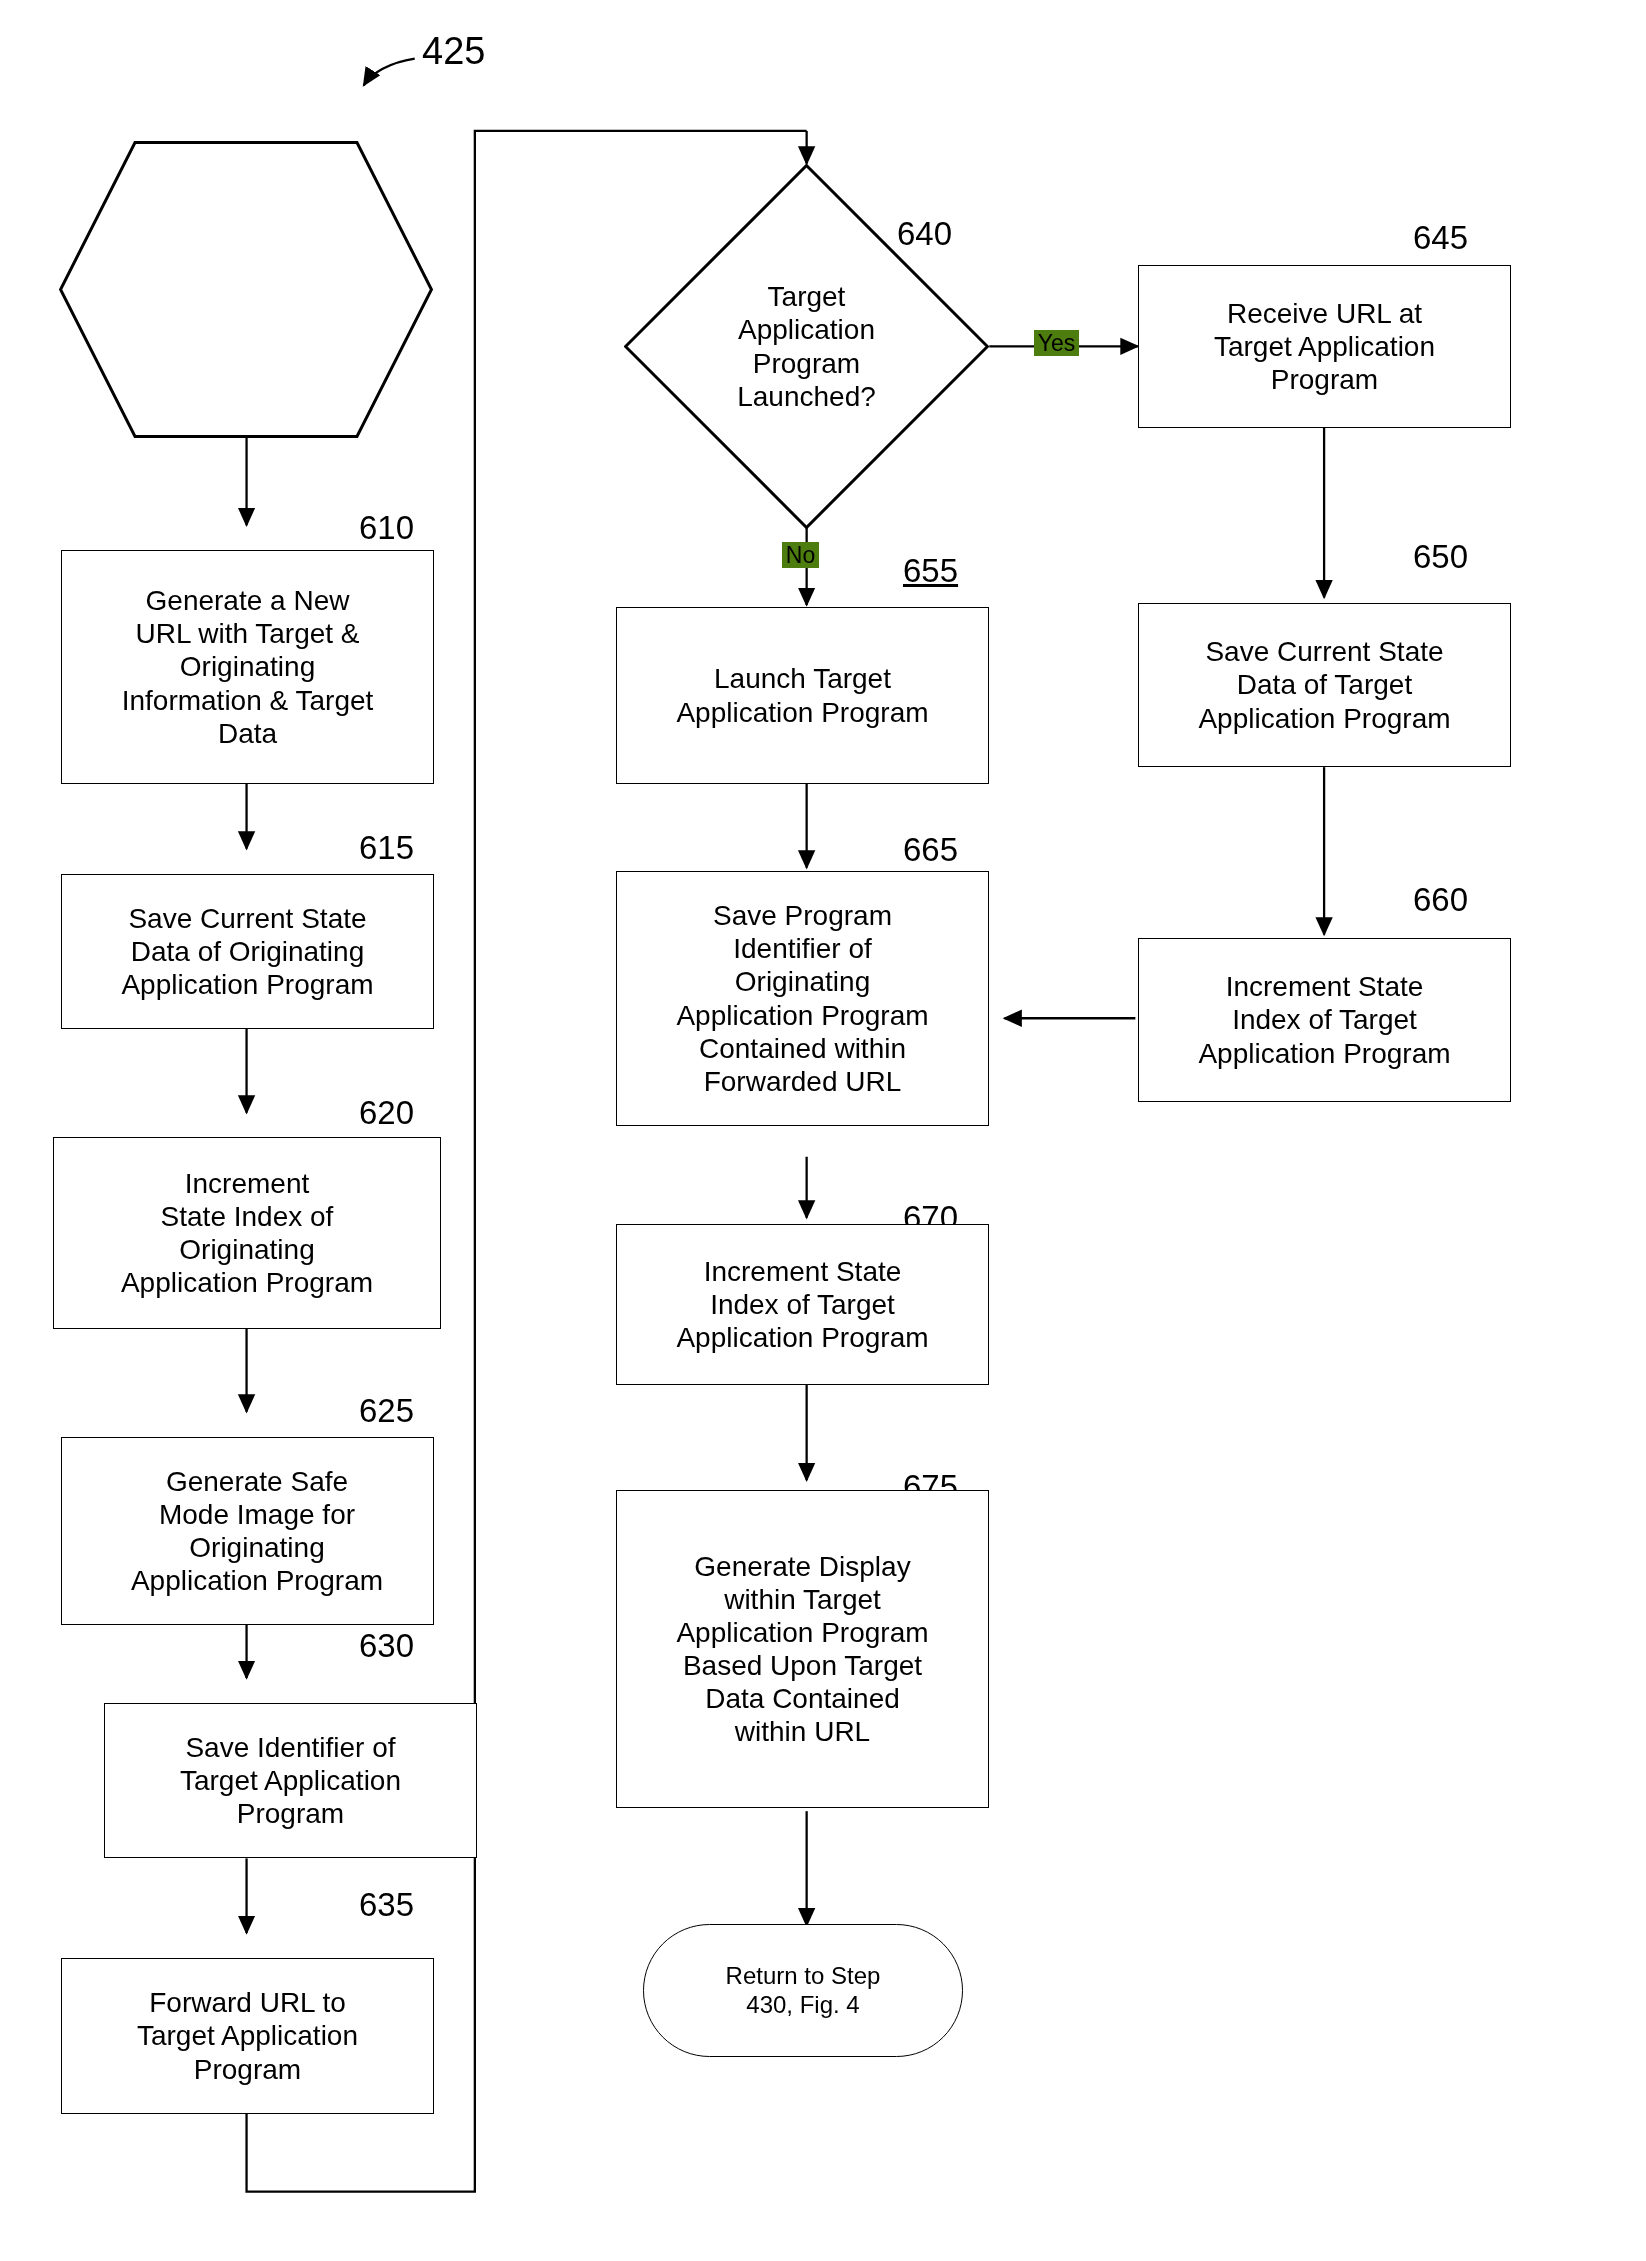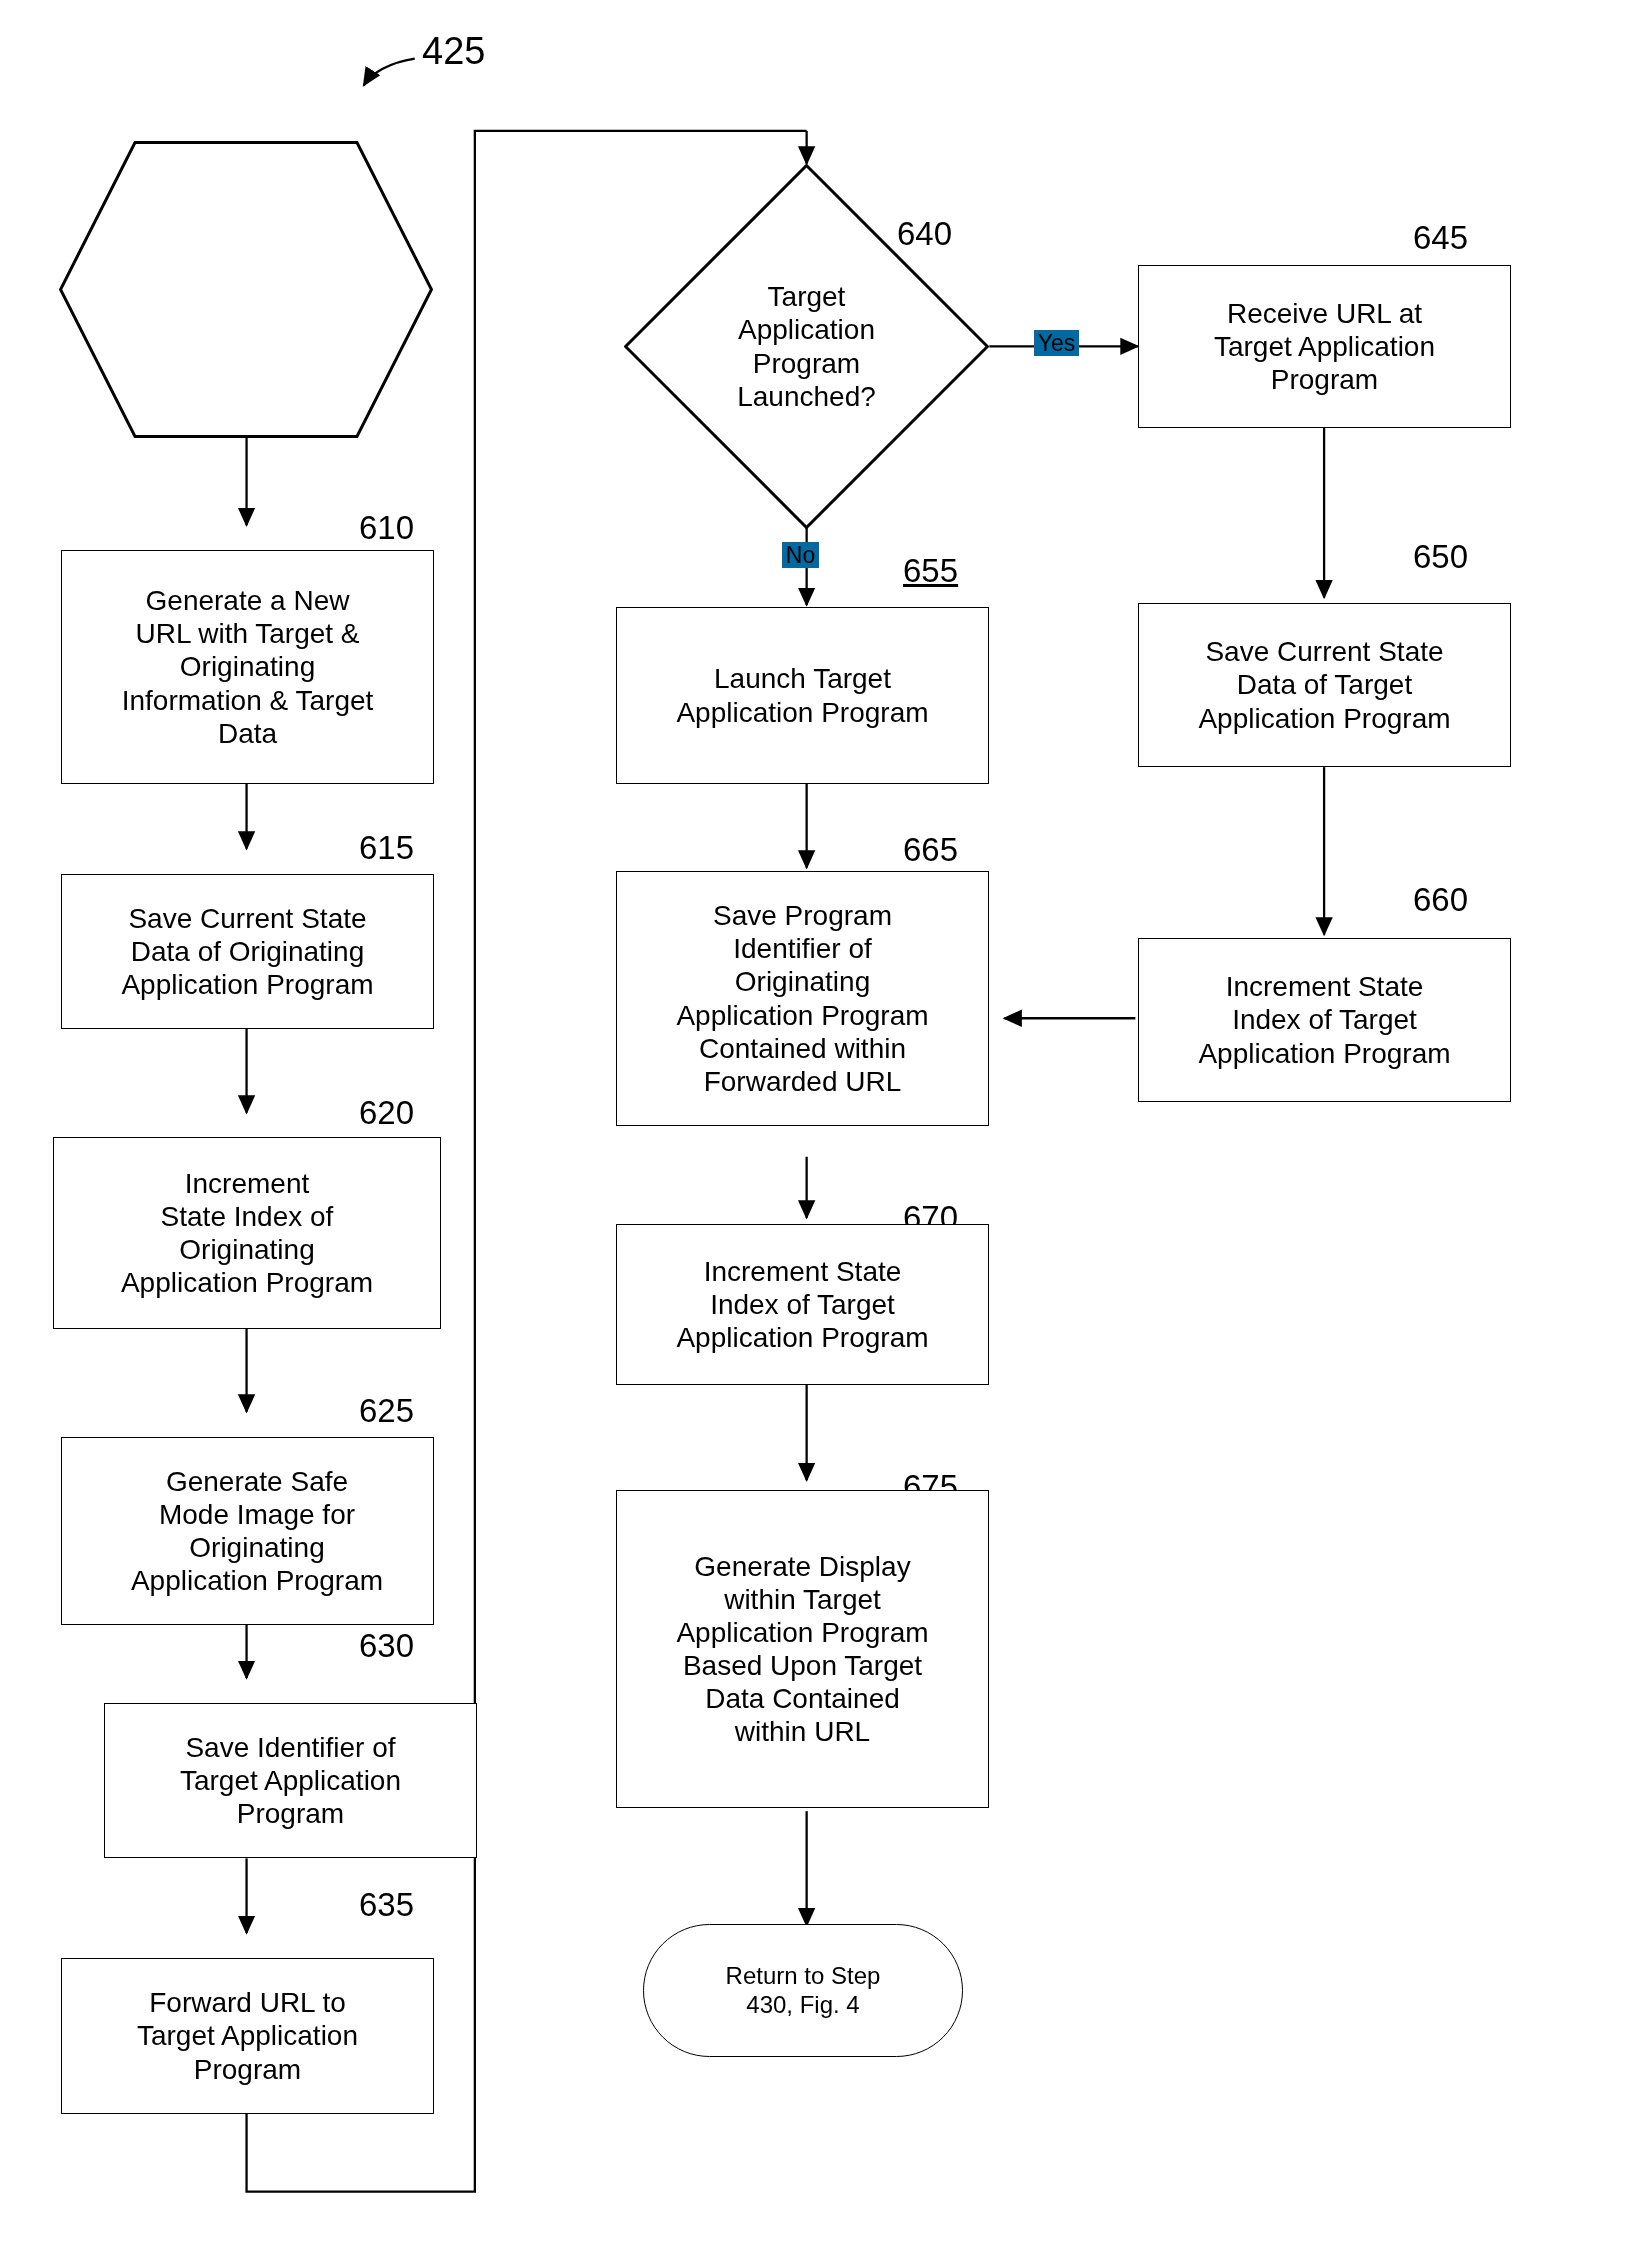--- a/index.html
+++ b/index.html
@@ -111,21 +111,21 @@
     font-size: 33px;
     line-height: 1;
     color: #000000;
     white-space: nowrap;
   }
   
   .edgelabel {
     position: absolute;
     font-size: 23px;
     line-height: 1;
-    background: #0369a1;
+    background: #4d7c0f;
     padding: 1.5px 3.8px;
     white-space: nowrap;
   }
   .figref {
     position: absolute;
     font-size: 38px;
     line-height: 1;
     white-space: nowrap;
   }
 </style>

